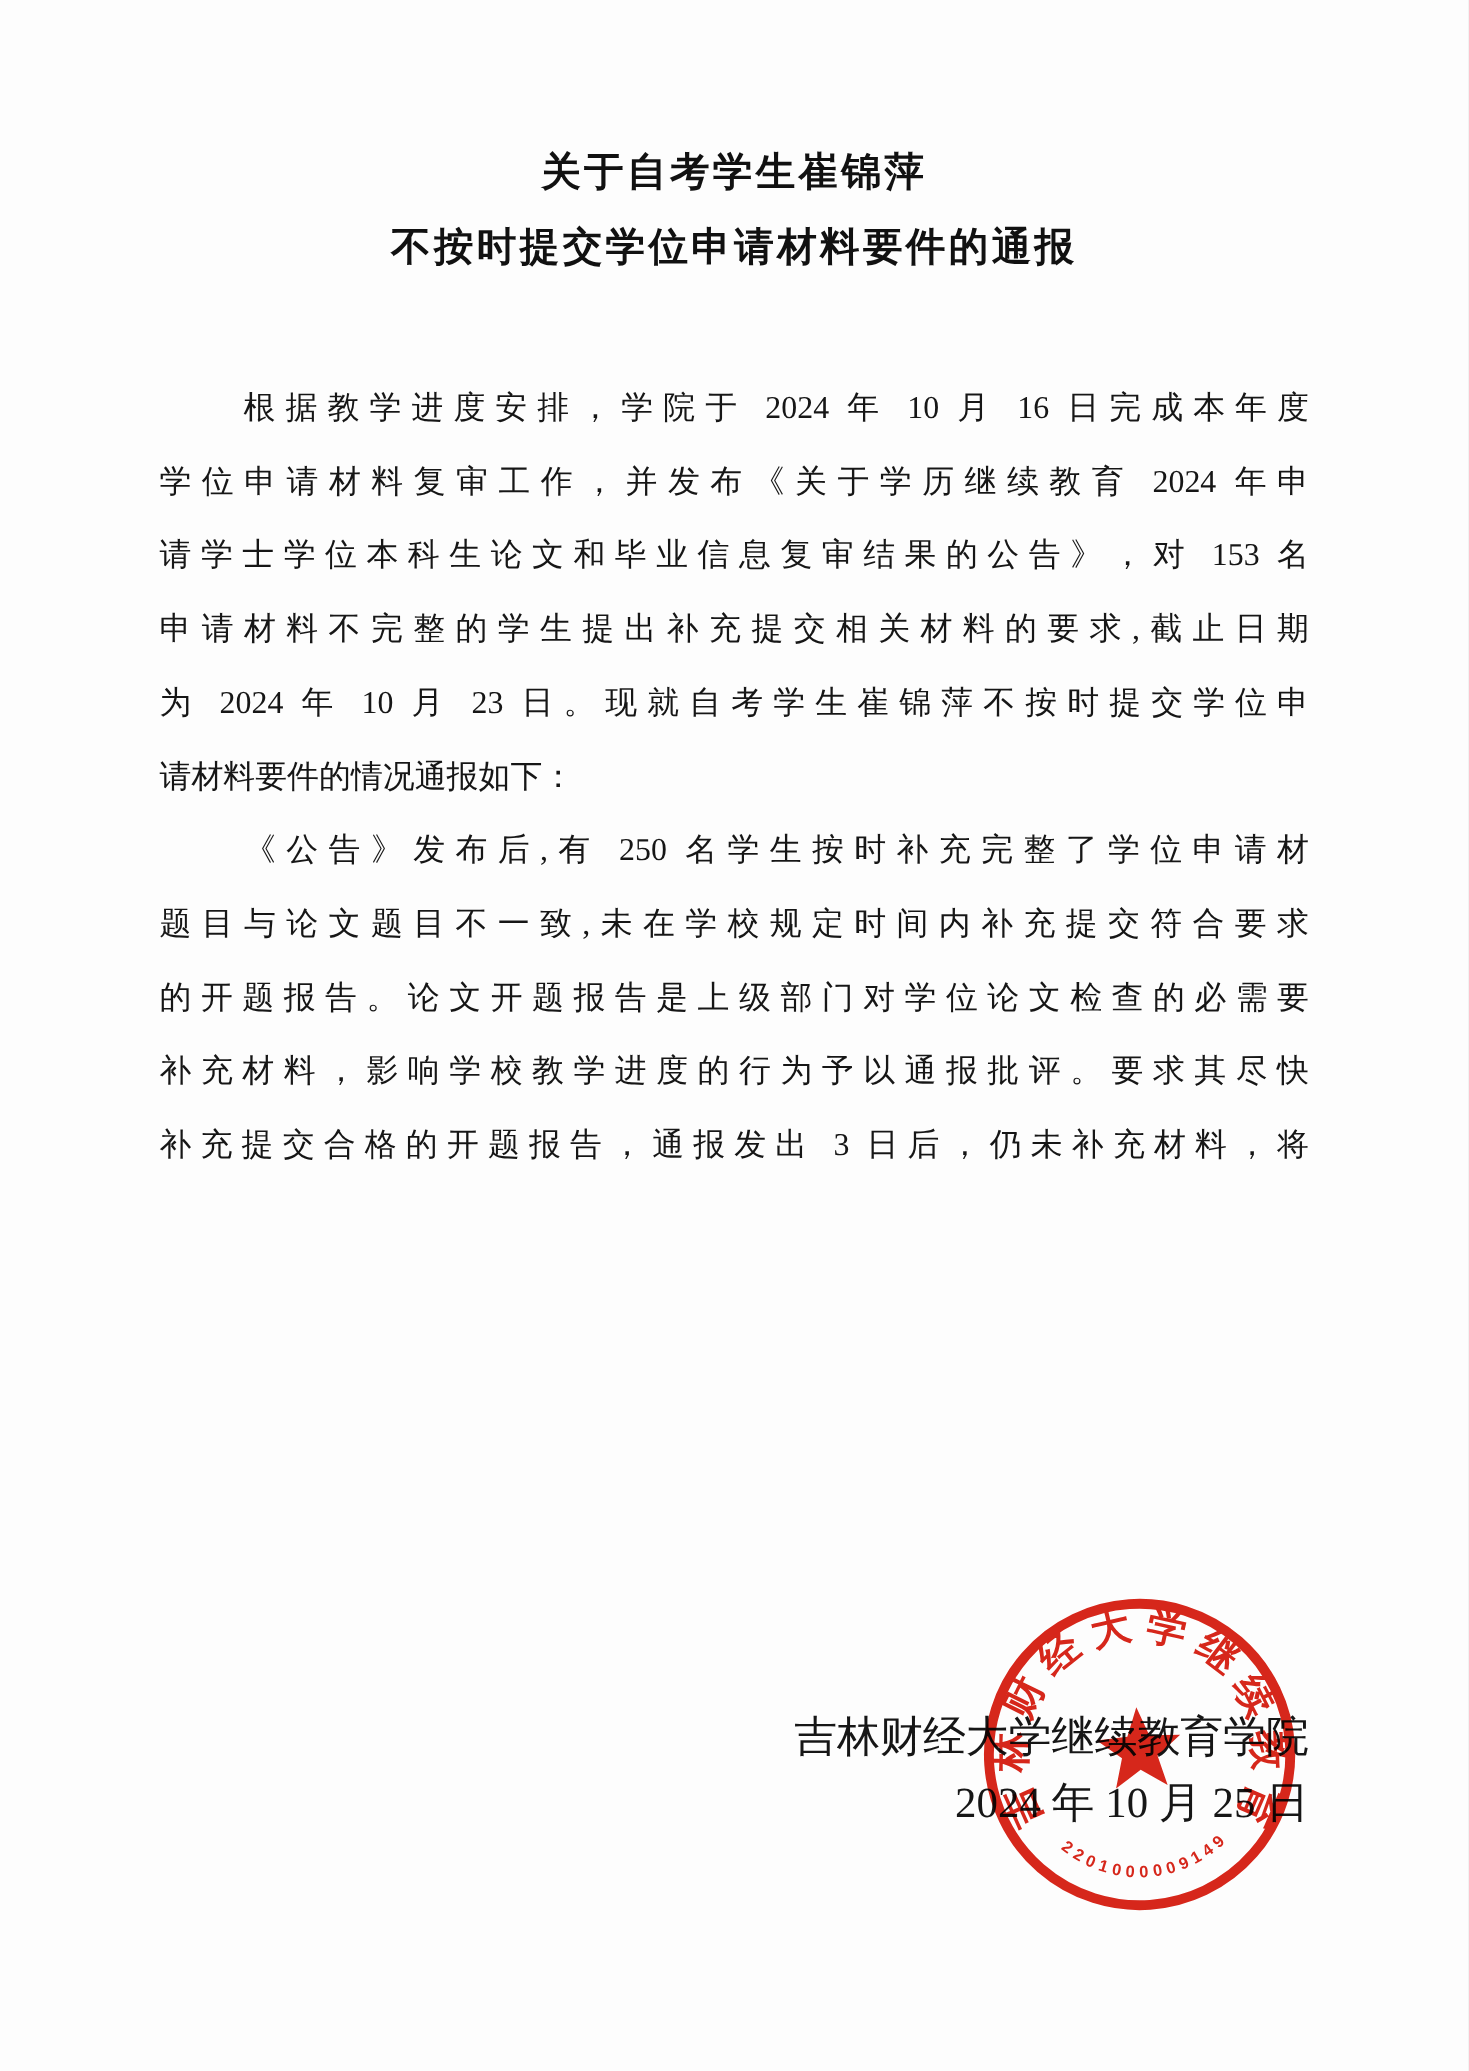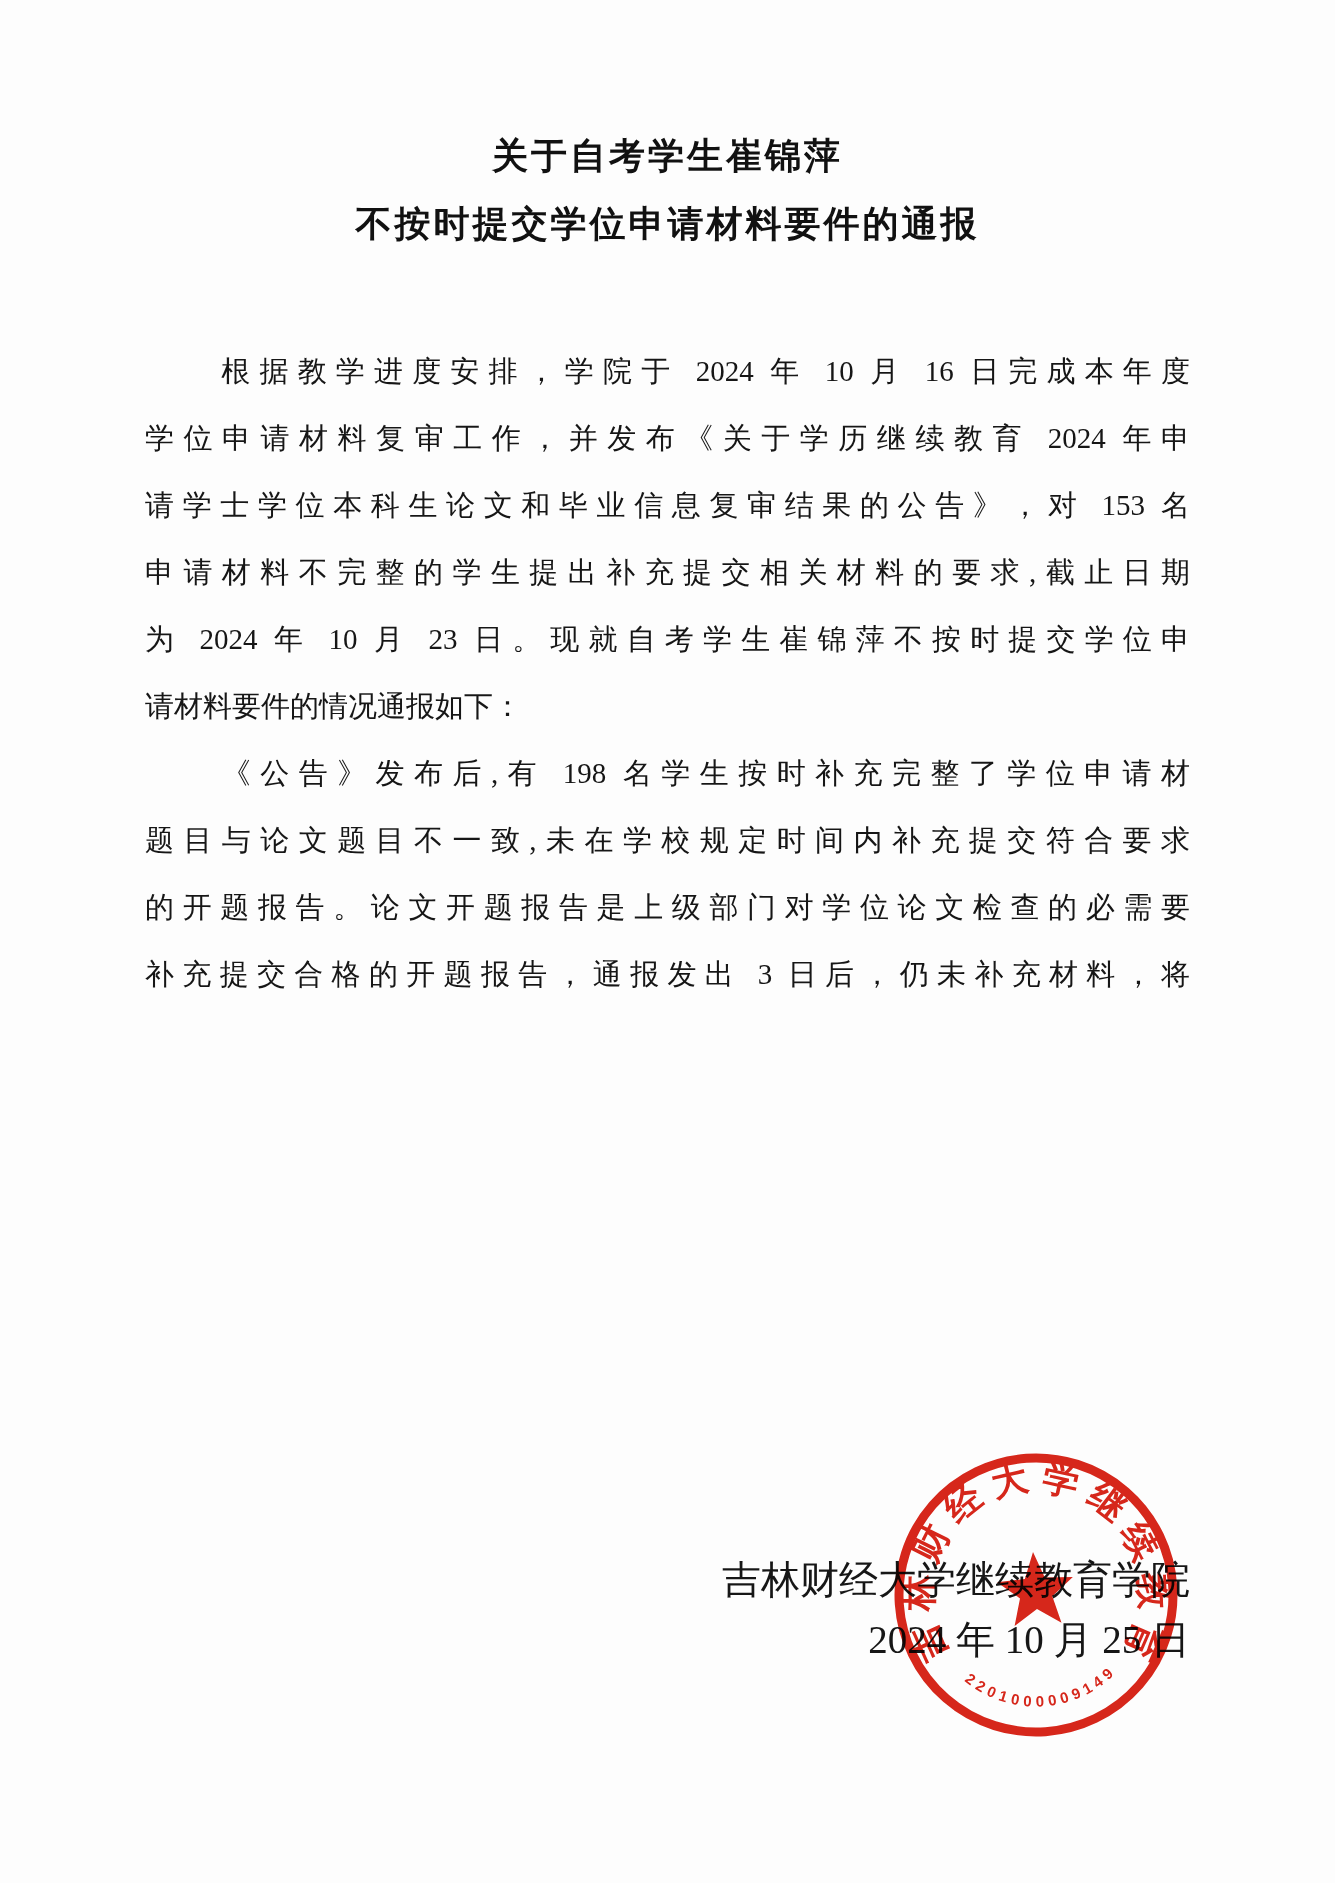--- a/index.html
+++ b/index.html
@@ -78,23 +78,24 @@
     <div class="title-line">不按时提交学位申请材料要件的通报</div>
   </div>
 
   <div class="body-block">
     <div class="body-line j">　　根据教学进度安排，学院于 2024 年 10 月 16 日完成本年度</div>
     <div class="body-line j">学位申请材料复审工作，并发布《关于学历继续教育 2024 年申</div>
     <div class="body-line j">请学士学位本科生论文和毕业信息复审结果的公告》，对 153 名</div>
     <div class="body-line j">申请材料不完整的学生提出补充提交相关材料的要求,截止日期</div>
     <div class="body-line j">为 2024 年 10 月 23 日。现就自考学生崔锦萍不按时提交学位申</div>
     <div class="body-line">请材料要件的情况通报如下：</div>
-    <div class="body-line j">　　《公告》发布后,有 198 名学生按时补充完整了学位申请材</div>
+    <div class="body-line j">　　《公告》发布后,有 250 名学生按时补充完整了学位申请材</div>
     <div class="body-line j">题目与论文题目不一致,未在学校规定时间内补充提交符合要求</div>
     <div class="body-line j">的开题报告。论文开题报告是上级部门对学位论文检查的必需要</div>
+    <div class="body-line j">补充材料，影响学校教学进度的行为予以通报批评。要求其尽快</div>
     <div class="body-line j">补充提交合格的开题报告，通报发出 3 日后，仍未补充材料，将</div>
 
   </div>
 
   <div class="signature-line">吉林财经大学继续教育学院</div>
   <div class="date-line">2024 年 10 月 25 日</div>
 
   <svg class="seal" viewBox="0 0 320 320" xmlns="http://www.w3.org/2000/svg">
     <defs>
       <path id="ringPath" d="M 69.1 212.5 A 105 105 0 1 1 250.9 212.5"></path>

